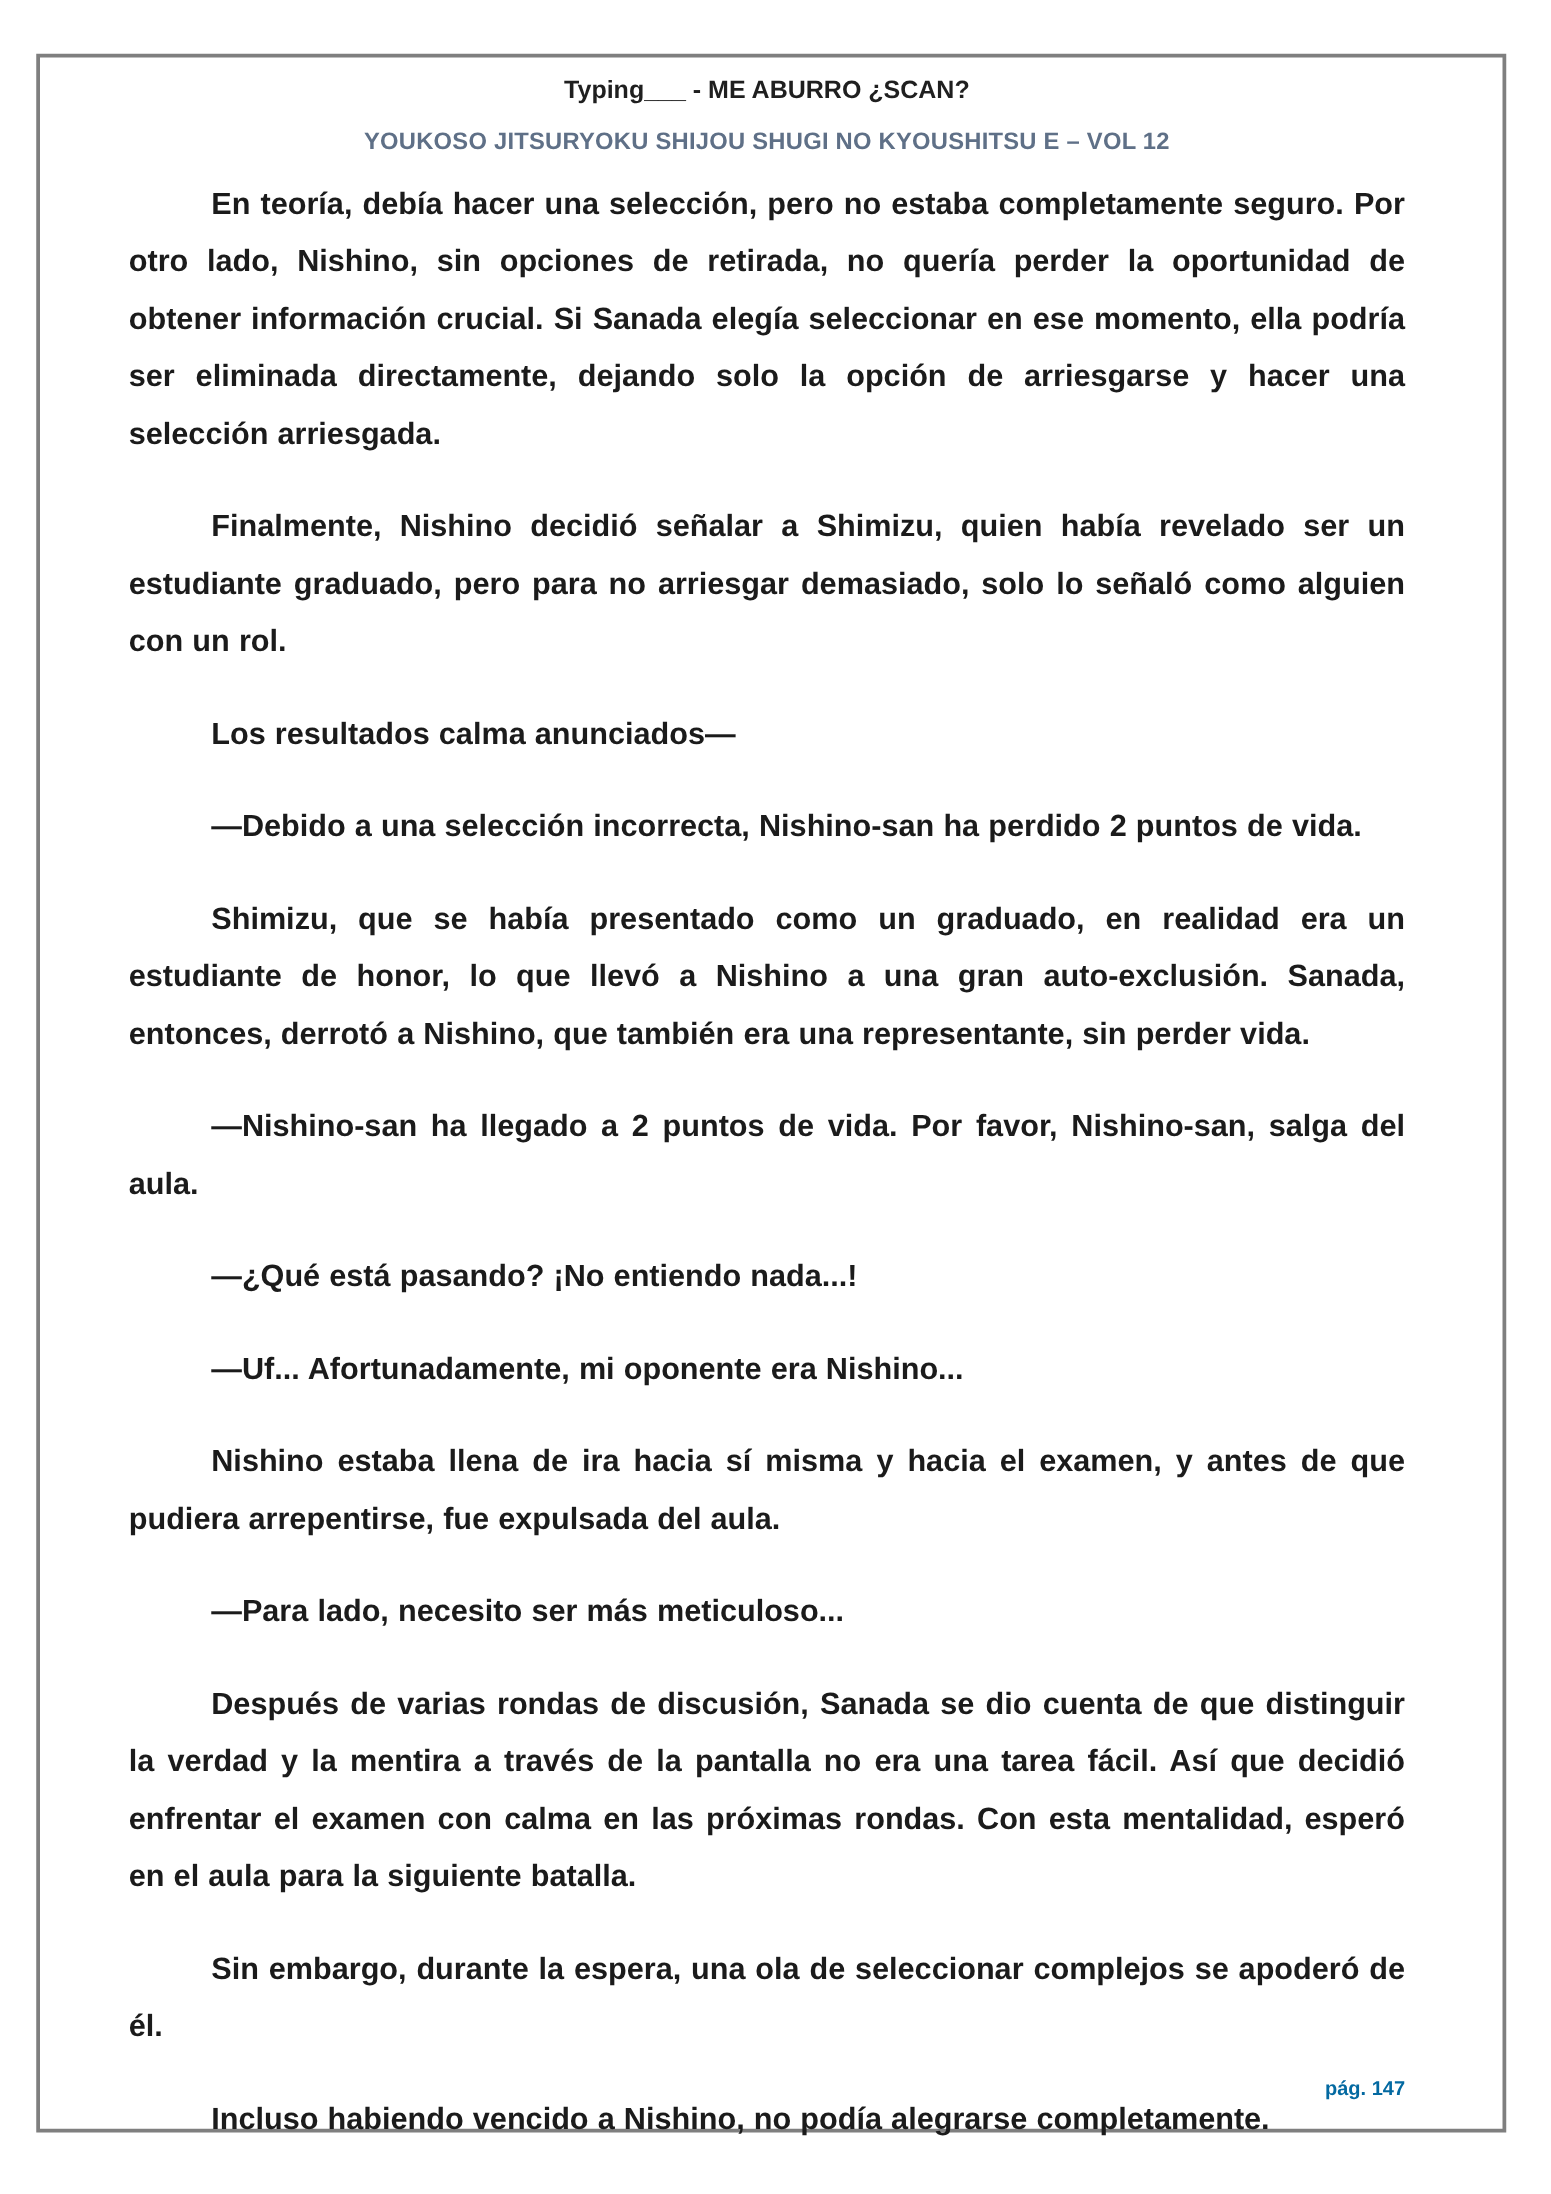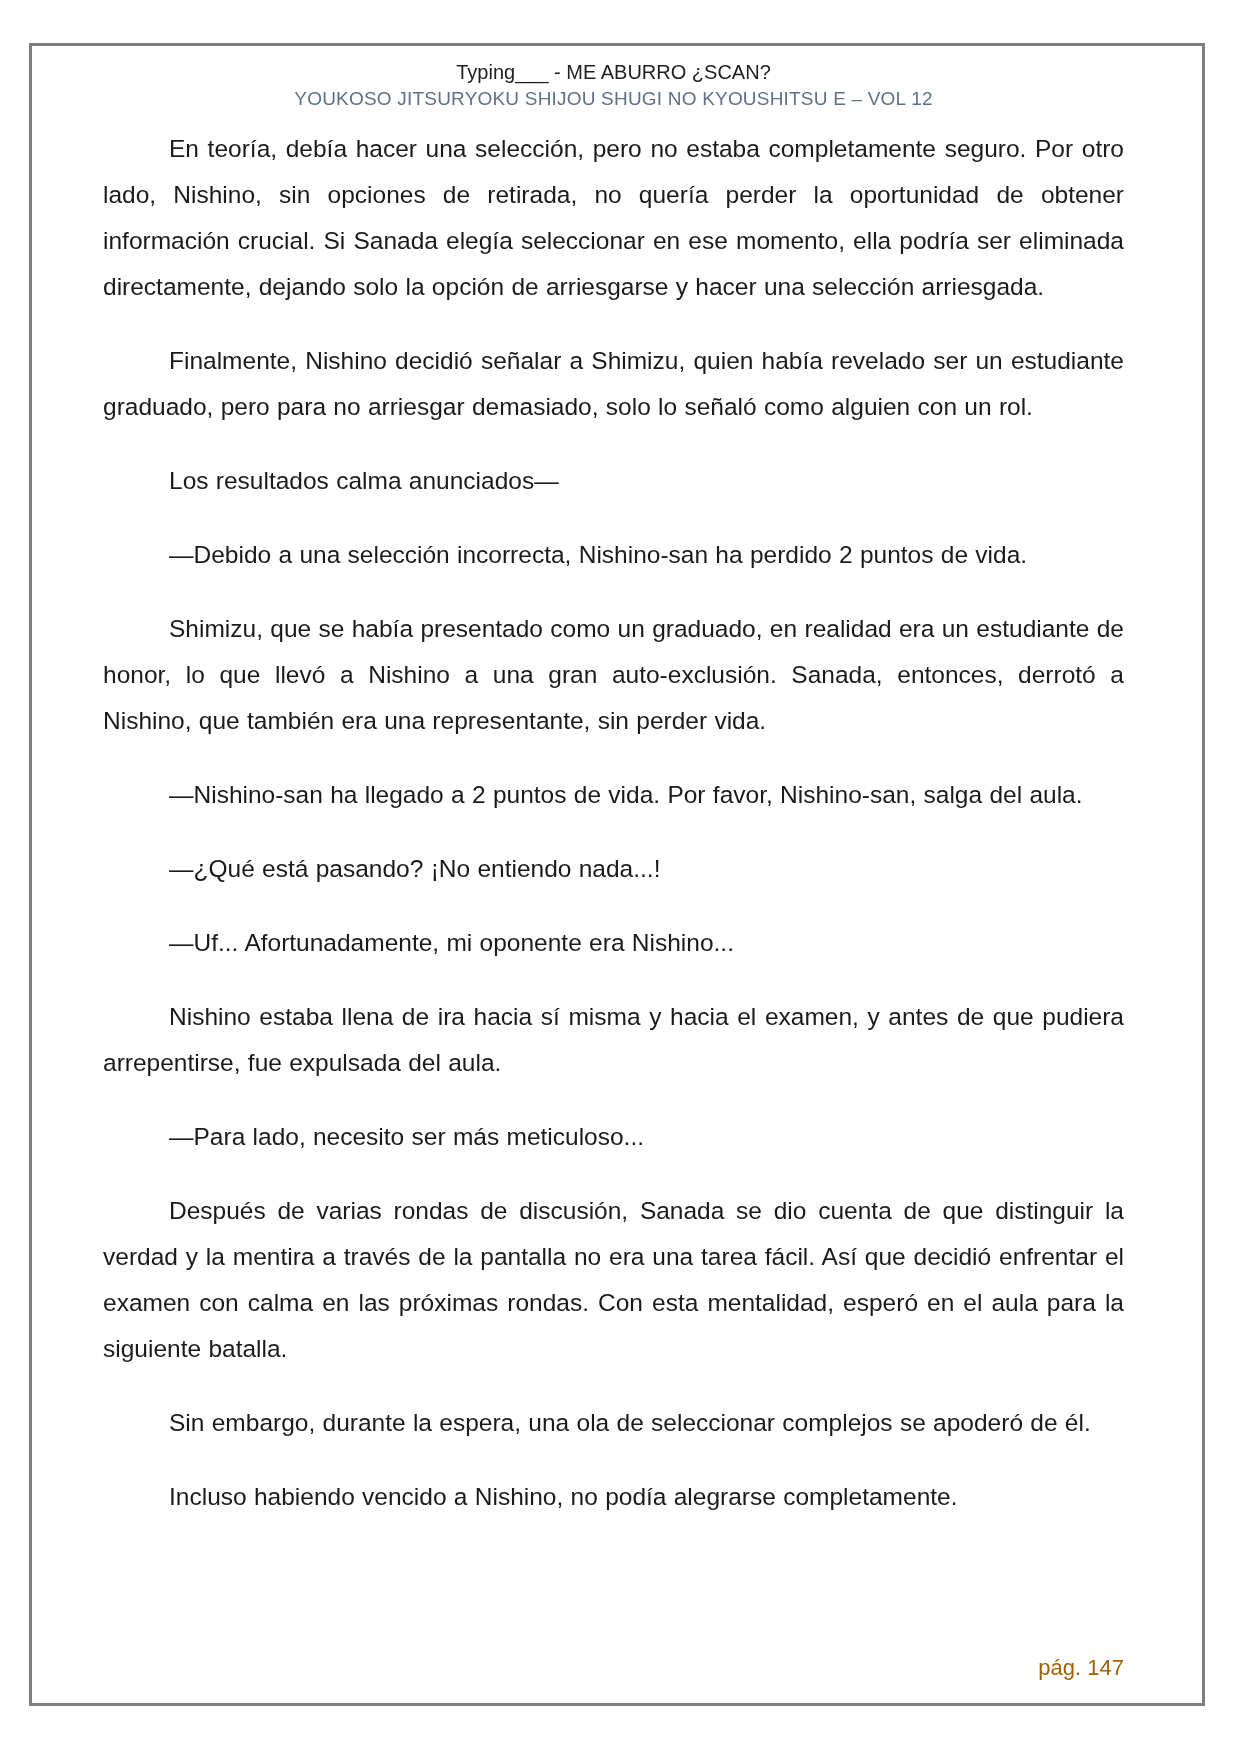--- a/index.html
+++ b/index.html
@@ -7,20 +7,21 @@
     padding: 0;
     background: #ffffff;
     font-family: "Liberation Sans", sans-serif;
   }
   .canvas {
     position: relative;
     width: 1241px;
     height: 1755px;
     background: #ffffff;
     overflow: hidden;
+    font-weight: bold;
   }
   .page {
     position: absolute;
     left: 29px;
     top: 43px;
     width: 1176px;
     height: 1663px;
     box-sizing: border-box;
     background: #ffffff;
     border: 3px solid #7f7f7f;
@@ -32,42 +33,43 @@
   .header-line1 {
     font-size: 20px;
     line-height: 26px;
     color: #1f1f1f;
   }
   .header-line2 {
     font-size: 19px;
     line-height: 27px;
     color: #5f7087;
     letter-spacing: 0.2px;
+    margin-top: 15px;
   }
   .document-body {
     margin-top: 14px;
   }
   .document-body p {
     margin: 0 0 28px 0;
     font-size: 24.5px;
     line-height: 46px;
     color: #1b1b1b;
     text-indent: 66px;
     text-align: justify;
     word-spacing: 0.5px;
   }
   .page-footer {
     position: absolute;
     right: 78px;
     bottom: 22px;
     text-align: right;
   }
   .page-number {
-    font-size: 22px;
-    color: #a16207;
+    font-size: 16px;
+    color: #0369a1;
   }
 </style>
 </head>
 <body>
 
 <div class="canvas">
   <div class="page">
 
     <header class="page-header">
       <div class="header-line1">Typing___ - ME ABURRO ¿SCAN?</div>

